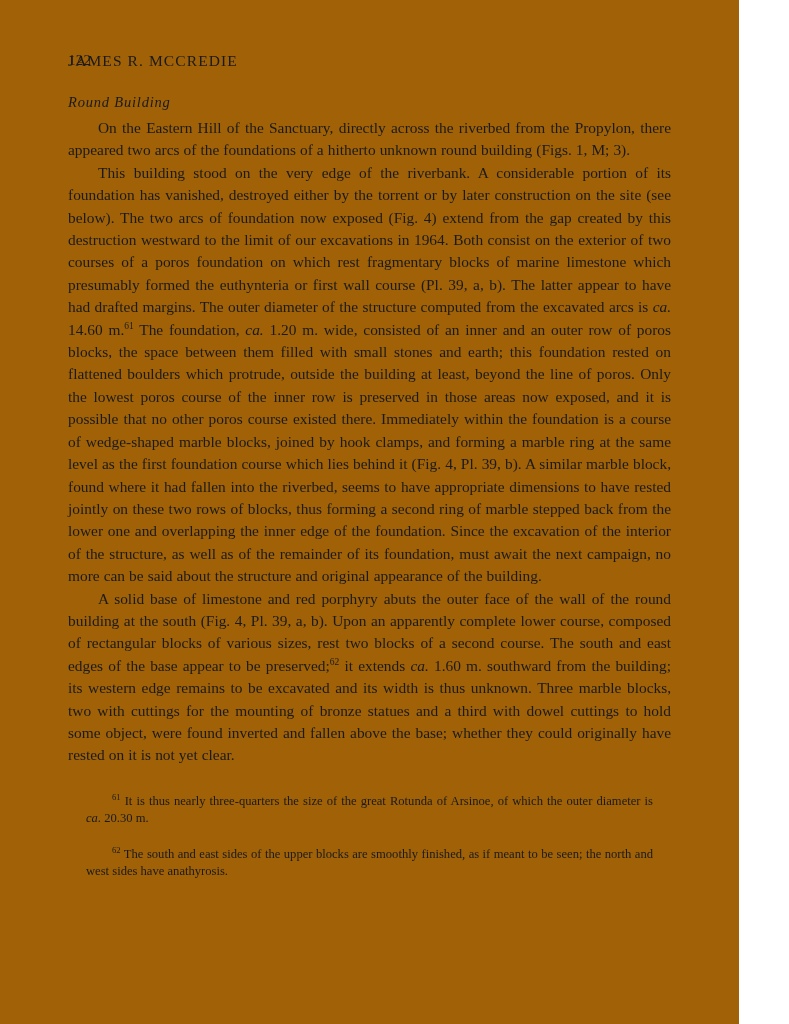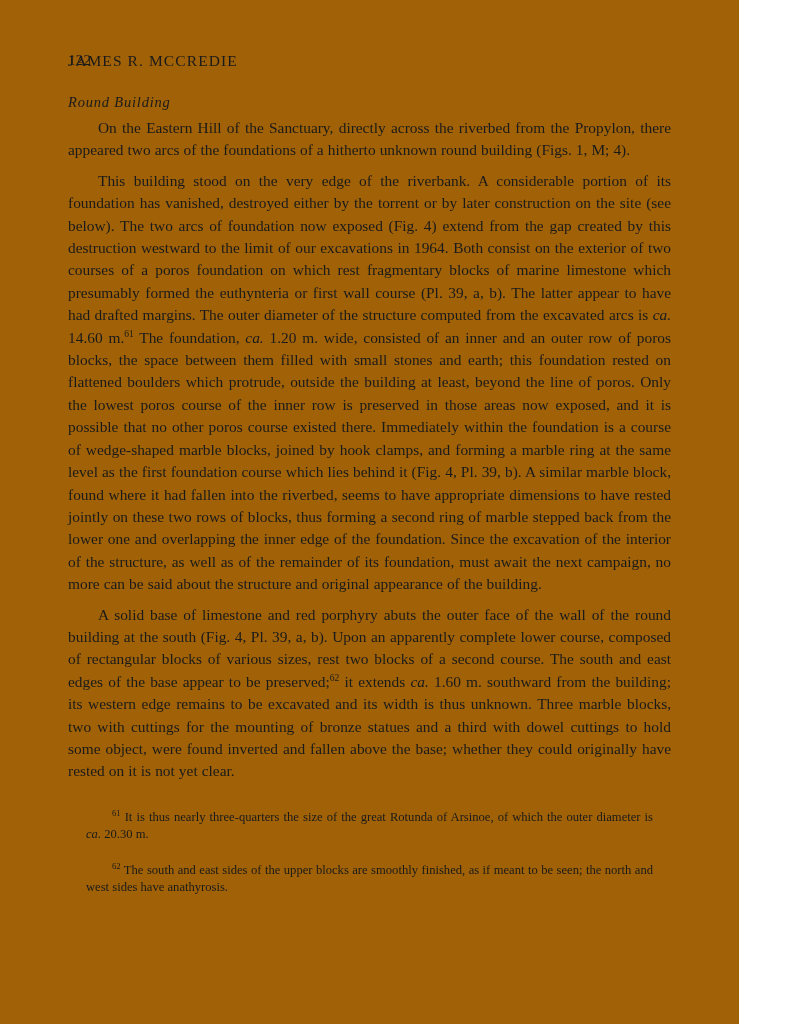--- a/index.html
+++ b/index.html
@@ -50,21 +50,21 @@
   p.body {
     margin: 0;
     font-size: 15.4px;
     line-height: 1.455;
     text-align: justify;
     text-indent: 30px;
     hyphens: manual;
     word-spacing: 0.2px;
   }
   p.body + p.body {
-    margin-top: 8px;
+    margin-top: 0;
   }
   .it {
     font-style: italic;
   }
   sup.fn {
     font-size: 9.5px;
     vertical-align: super;
     line-height: 0;
   }
   .notes {
@@ -91,21 +91,21 @@
 
   <div class="running-head">
     <div class="folio">122</div>
     <div class="author-head">JAMES R. McCREDIE</div>
   </div>
 
   <div class="section-head">
     <span>Round Building</span>
   </div>
 
-  <p class="body"><span>On the Eastern Hill of the Sanctuary, directly across the riverbed from the Propylon, there appeared two arcs of the foundations of a hitherto unknown round building (Figs. 1, M; 4).</span></p>
+  <p class="body"><span>On the Eastern Hill of the Sanctuary, directly across the riverbed from the Propylon, there appeared two arcs of the foundations of a hitherto unknown round building (Figs. 1, M; 3).</span></p>
 
   <p class="body"><span>This building stood on the very edge of the riverbank. A considerable portion of its foundation has vanished, destroyed either by the torrent or by later construction on the site (see below). The two arcs of foundation now exposed (Fig. 4) extend from the gap created by this destruction westward to the limit of our excavations in 1964. Both consist on the exterior of two courses of a poros foundation on which rest fragmentary blocks of marine limestone which presumably formed the euthynteria or first wall course (Pl. 39, a, b). The latter appear to have had drafted margins. The outer diameter of the structure computed from the excavated arcs is <span class="it">ca.</span> 14.60 m.</span><sup class="fn">61</sup> <span>The foundation, <span class="it">ca.</span> 1.20 m. wide, consisted of an inner and an outer row of poros blocks, the space between them filled with small stones and earth; this foundation rested on flattened boulders which protrude, outside the building at least, beyond the line of poros. Only the lowest poros course of the inner row is preserved in those areas now exposed, and it is possible that no other poros course existed there. Immediately within the foundation is a course of wedge-shaped marble blocks, joined by hook clamps, and forming a marble ring at the same level as the first foundation course which lies behind it (Fig. 4, Pl. 39, b). A similar marble block, found where it had fallen into the riverbed, seems to have appropriate dimensions to have rested jointly on these two rows of blocks, thus forming a second ring of marble stepped back from the lower one and overlapping the inner edge of the foundation. Since the excavation of the interior of the structure, as well as of the remainder of its foundation, must await the next campaign, no more can be said about the structure and original appearance of the building.</span></p>
 
   <p class="body"><span>A solid base of limestone and red porphyry abuts the outer face of the wall of the round building at the south (Fig. 4, Pl. 39, a, b). Upon an apparently complete lower course, composed of rectangular blocks of various sizes, rest two blocks of a second course. The south and east edges of the base appear to be preserved;</span><sup class="fn">62</sup> <span>it extends <span class="it">ca.</span> 1.60 m. southward from the building; its western edge remains to be excavated and its width is thus unknown. Three marble blocks, two with cuttings for the mounting of bronze statues and a third with dowel cuttings to hold some object, were found inverted and fallen above the base; whether they could originally have rested on it is not yet clear.</span></p>
 
   <div class="notes">
     <p class="note"><sup class="fn">61</sup> <span>It is thus nearly three-quarters the size of the great Rotunda of Arsinoe, of which the outer diameter is <span class="it">ca.</span> 20.30 m.</span></p>
     <p class="note"><sup class="fn">62</sup> <span>The south and east sides of the upper blocks are smoothly finished, as if meant to be seen; the north and west sides have anathyrosis.</span></p>
   </div>
 

